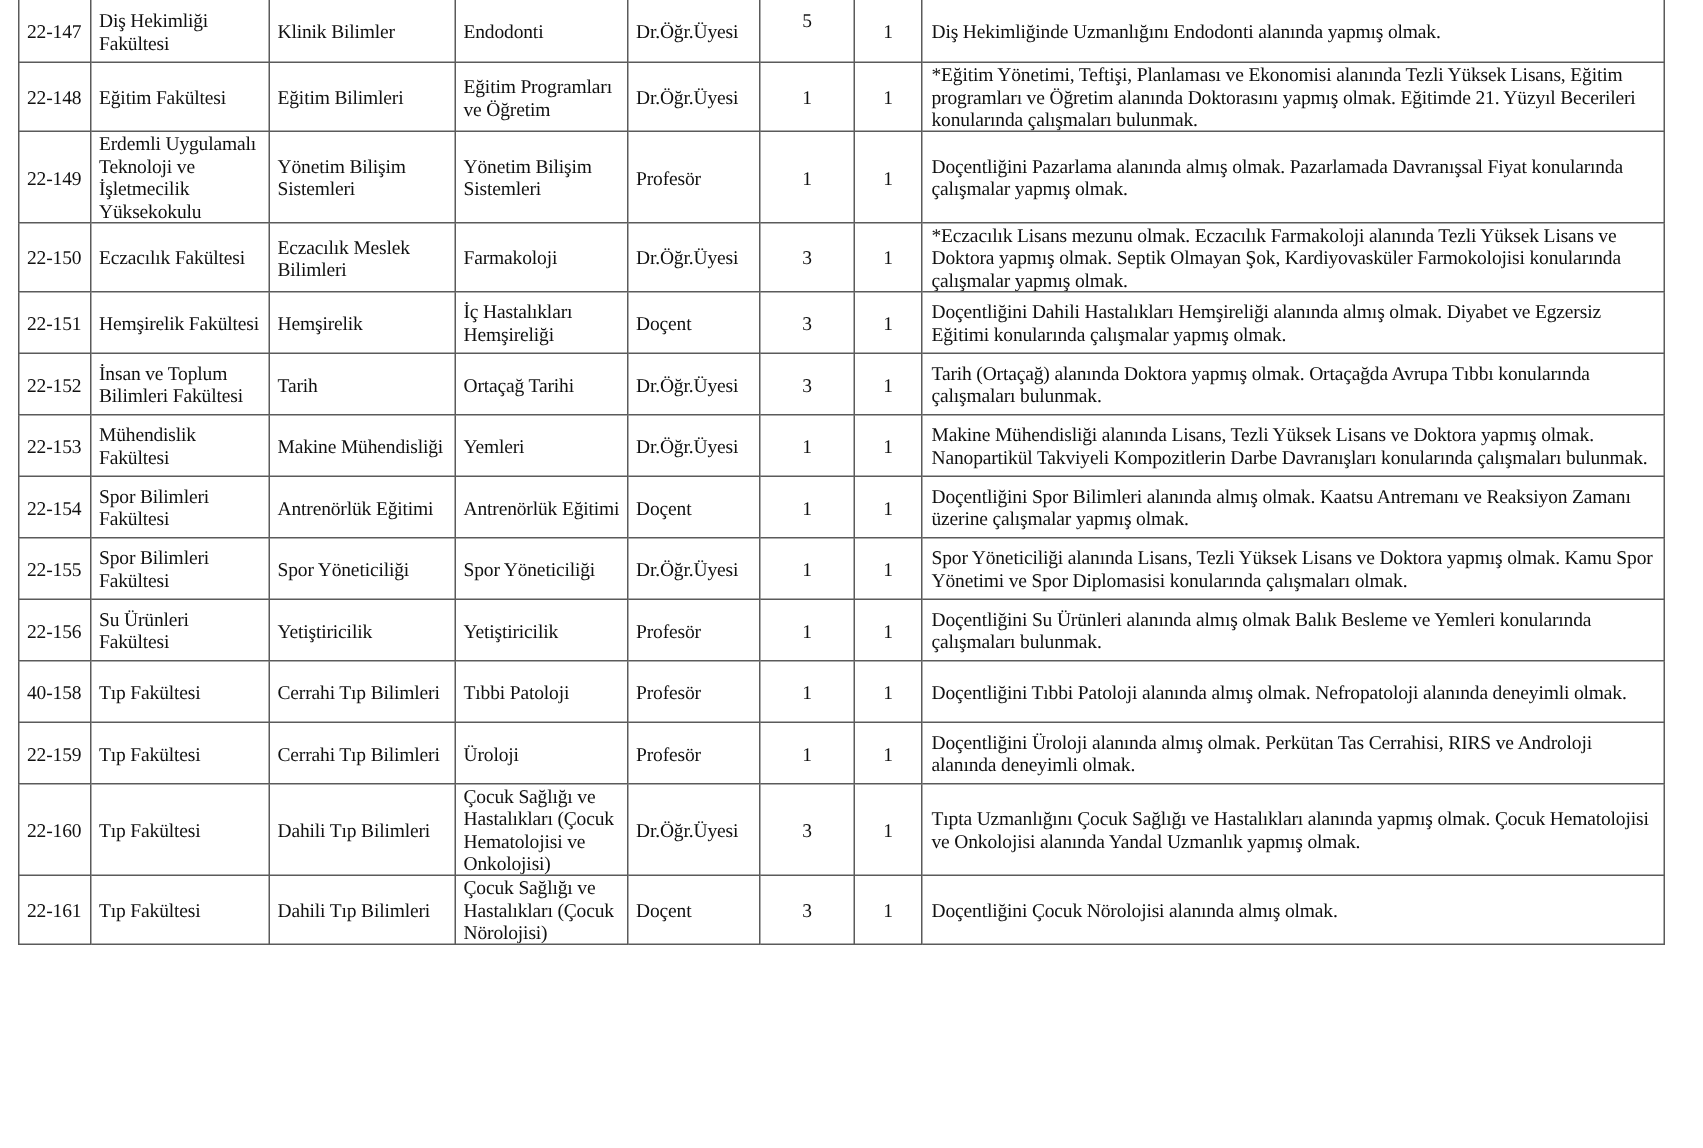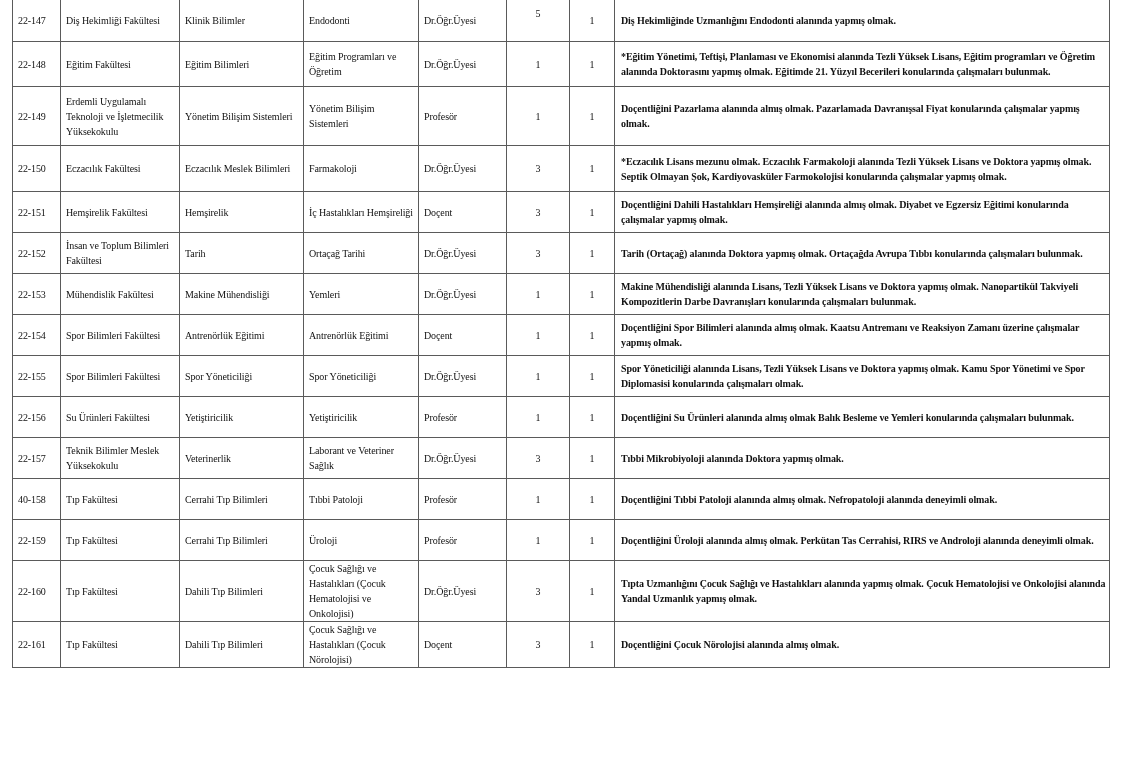--- a/index.html
+++ b/index.html
@@ -14,21 +14,21 @@
       overflow: hidden;
       font-family: "Liberation Serif", "DejaVu Serif", serif;
       color: #111111;
     }
     #grid {
       position: absolute;
       left: 12px;
       top: -1px;
       border-collapse: collapse;
       table-layout: fixed;
-      font-size: 10px;
+      font-size: 13px;
       line-height: 15px;
     }
     #grid td {
       border: 1.4px solid #5a5a5a;
       padding: 0 4px 0 5px;
       vertical-align: middle;
       text-align: left;
       overflow: hidden;
       letter-spacing: -0.1px;
     }
@@ -41,21 +41,20 @@
       padding-right: 2px;
       white-space: nowrap;
     }
     #grid td.top {
       vertical-align: top;
       padding-top: 6px;
     }
     #grid td.req {
       padding-left: 6px;
       padding-right: 3px;
-      font-weight: bold;
     }
   </style>
 </head>
 <body>
 
 <table id="grid">
   <colgroup>
     <col style="width:48px">
     <col style="width:119px">
     <col style="width:124px">
@@ -160,30 +159,20 @@
         <td class="code">22-156</td>
         <td>Su Ürünleri Fakültesi</td>
         <td>Yetiştiricilik</td>
         <td>Yetiştiricilik</td>
         <td>Profesör</td>
         <td class="num">1</td>
         <td class="num">1</td>
         <td class="req">Doçentliğini Su Ürünleri alanında almış olmak Balık Besleme ve Yemleri konularında çalışmaları bulunmak.</td>
       </tr>
       <tr style="height: 41px;">
-        <td class="code">22-157</td>
-        <td>Teknik Bilimler Meslek Yüksekokulu</td>
-        <td>Veterinerlik</td>
-        <td>Laborant ve Veteriner Sağlık</td>
-        <td>Dr.Öğr.Üyesi</td>
-        <td class="num">3</td>
-        <td class="num">1</td>
-        <td class="req">Tıbbi Mikrobiyoloji alanında Doktora yapmış olmak.</td>
-      </tr>
-      <tr style="height: 41px;">
         <td class="code">40-158</td>
         <td>Tıp Fakültesi</td>
         <td>Cerrahi Tıp Bilimleri</td>
         <td>Tıbbi Patoloji</td>
         <td>Profesör</td>
         <td class="num">1</td>
         <td class="num">1</td>
         <td class="req">Doçentliğini Tıbbi Patoloji alanında almış olmak. Nefropatoloji alanında deneyimli olmak.</td>
       </tr>
       <tr style="height: 41px;">

